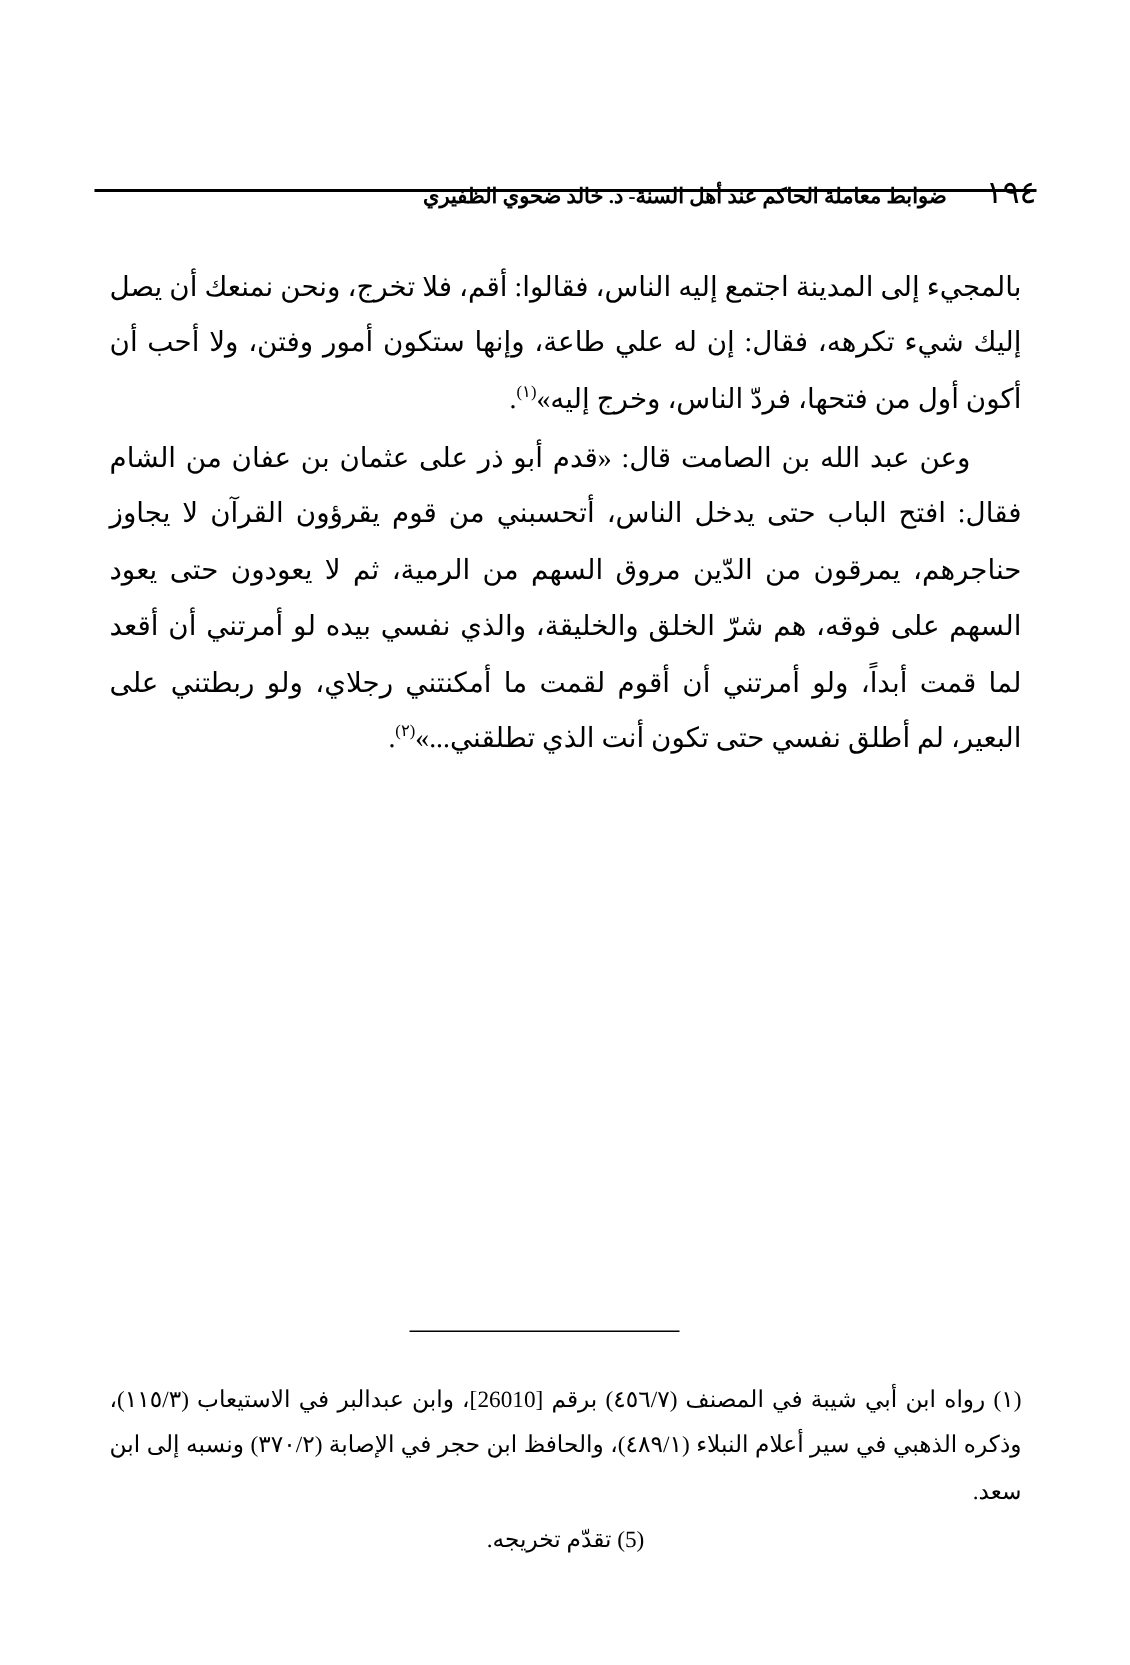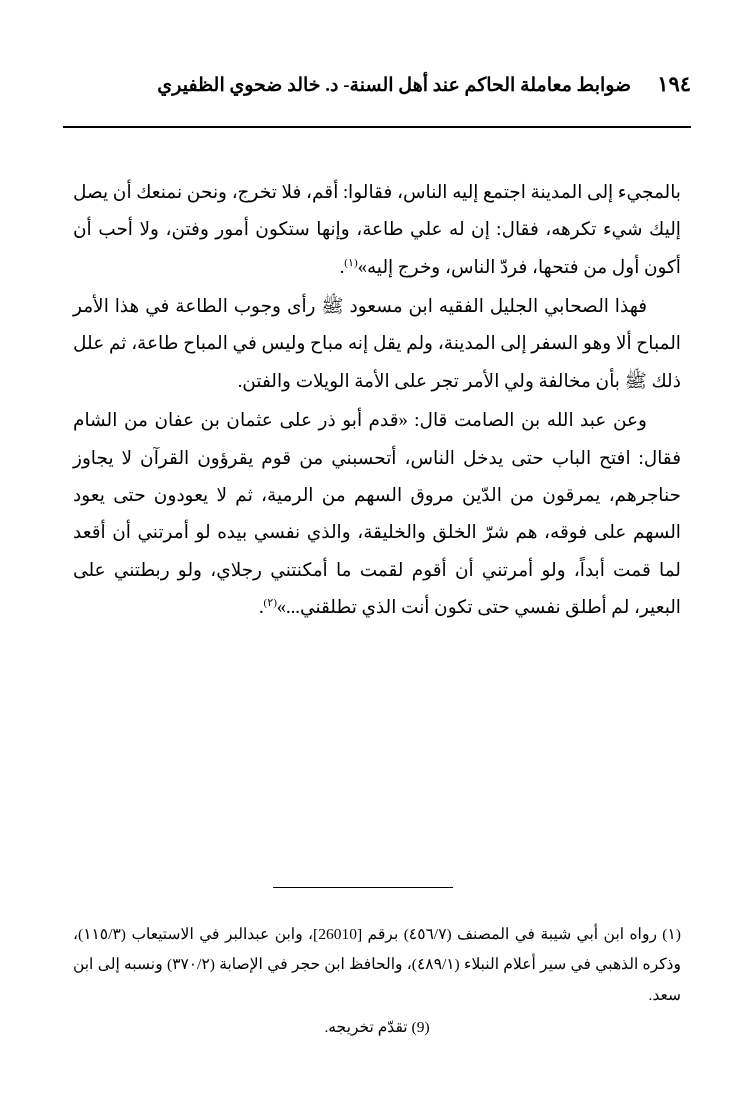--- a/index.html
+++ b/index.html
@@ -30,26 +30,27 @@
     right: 62px;
     left: 62px;
     display: flex;
     flex-direction: row;
     align-items: baseline;
     justify-content: flex-start;
     gap: 26px;
   }
   .header-page-number {
     font-size: 21px;
-    font-weight: bold;
+    font-weight: normal;
     letter-spacing: 1px;
     white-space: nowrap;
+    margin-top: 44px;
   }
   .header-title {
-    font-size: 19px;
+    font-size: 14px;
     font-weight: bold;
     white-space: nowrap;
   }
   .header-rule {
     position: absolute;
     top: 126px;
     right: 62px;
     width: 628px;
     height: 2px;
     background: #000000;
@@ -115,27 +116,26 @@
     <span class="header-page-number">١٩٤</span>
     <span class="header-title">ضوابط معاملة الحاكم عند أهل السنة- د. خالد ضحوي الظفيري</span>
   </div>
 
   <div class="header-rule"></div>
 
   <div class="body-text">
 
     <p class="para"><span>بالمجيء إلى المدينة اجتمع إليه الناس، فقالوا: أقم، فلا تخرج، ونحن نمنعك أن يصل إليك شيء تكرهه، فقال: إن له علي طاعة، وإنها ستكون أمور وفتن، ولا أحب أن أكون أول من فتحها، فردّ الناس، وخرج إليه»</span><span class="sup">(١)</span>.</p>
 
-    <p class="para indent"><span>فهذا الصحابي الجليل الفقيه ابن مسعود ﷺ رأى وجوب الطاعة في هذا الأمر المباح ألا وهو السفر إلى المدينة، ولم يقل إنه مباح وليس في المباح طاعة، ثم علل ذلك ﷺ بأن مخالفة ولي الأمر تجر على الأمة الويلات والفتن.</span></p>
 
     <p class="para indent"><span>وعن عبد الله بن الصامت قال: «قدم أبو ذر على عثمان بن عفان من الشام فقال: افتح الباب حتى يدخل الناس، أتحسبني من قوم يقرؤون القرآن لا يجاوز حناجرهم، يمرقون من الدّين مروق السهم من الرمية، ثم لا يعودون حتى يعود السهم على فوقه، هم شرّ الخلق والخليقة، والذي نفسي بيده لو أمرتني أن أقعد لما قمت أبداً، ولو أمرتني أن أقوم لقمت ما أمكنتني رجلاي، ولو ربطتني على البعير، لم أطلق نفسي حتى تكون أنت الذي تطلقني...»</span><span class="sup">(٢)</span>.</p>
 
 
   </div>
 
   <div class="footnote-rule"></div>
 
   <div class="footnotes">
     <p class="footnote">(١) رواه ابن أبي شيبة في المصنف (٤٥٦/٧) برقم [26010]، وابن عبدالبر في الاستيعاب (١١٥/٣)، وذكره الذهبي في سير أعلام النبلاء (٤٨٩/١)، والحافظ ابن حجر في الإصابة (٣٧٠/٢) ونسبه إلى ابن سعد.</p>
-    <p class="footnote last">(9) تقدّم تخريجه.</p>
+    <p class="footnote last">(5) تقدّم تخريجه.</p>
   </div>
 
 </div>
 
 </body></html>

